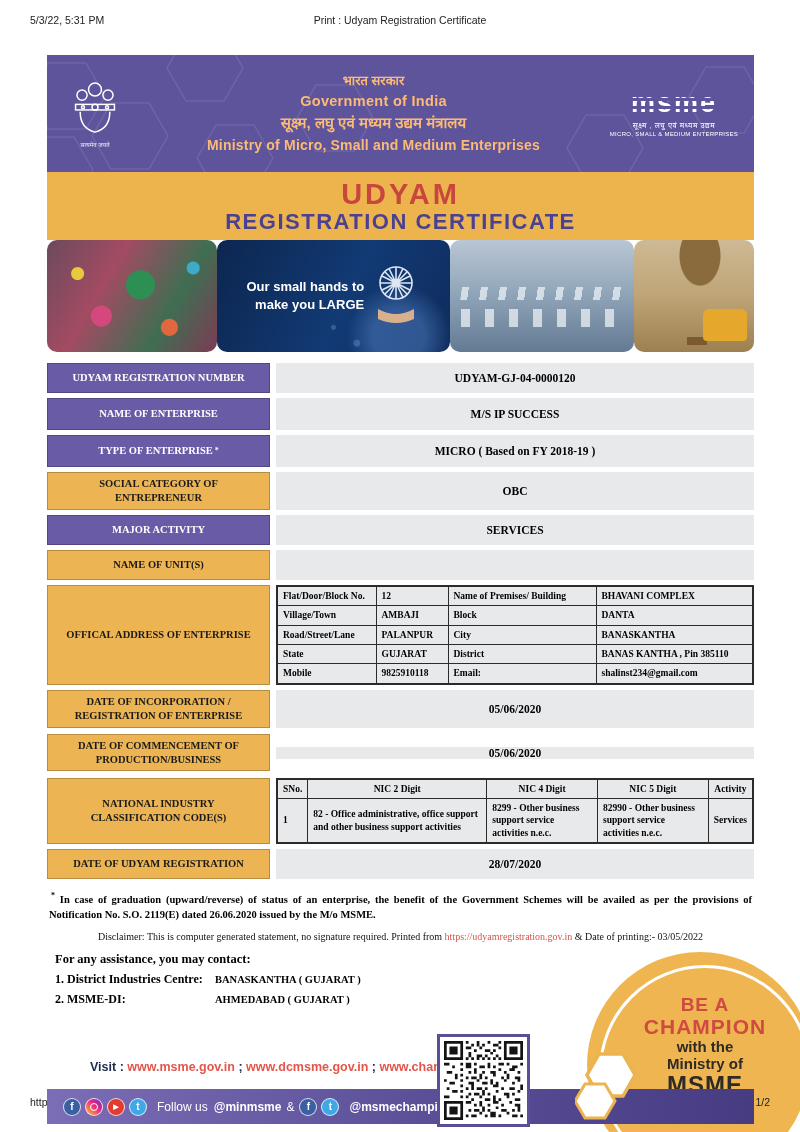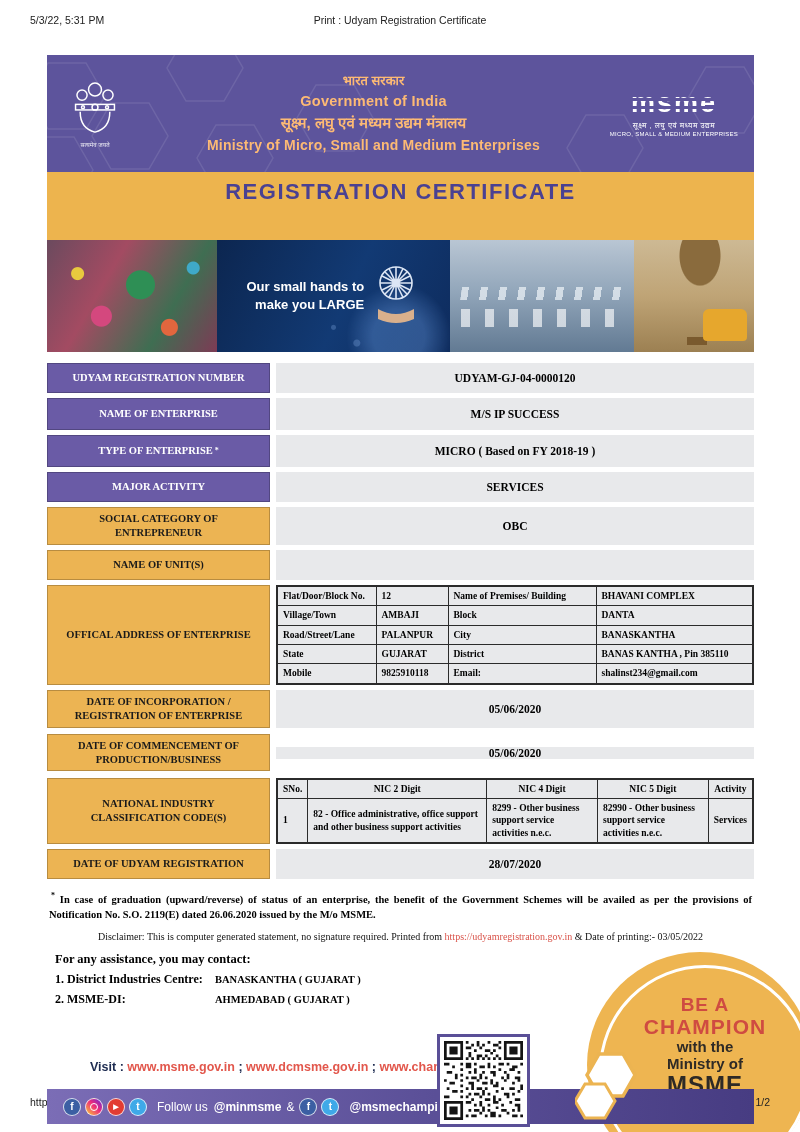--- a/index.html
+++ b/index.html
@@ -39,21 +39,21 @@
   .msme-hi  { font-size:7.5px; margin-top:3px; letter-spacing:.5px; }
   .msme-en  { font-size:6px; margin-top:1px; letter-spacing:.3px; }
 
   
   .banner { height:68px; background:#edb44e; text-align:center; padding-top:7px; }
   .banner-title { font-size:29px; font-weight:800; letter-spacing:3px; color:#c8473d; line-height:1.05; }
   .banner-sub   { font-size:22px; font-weight:800; letter-spacing:1.5px; color:#4a4192; }
 
   
   .photo-strip { height:112px; display:flex; overflow:hidden; }
-  .seg { position:relative; height:100%; }
+  .seg { position:relative; height:100%;border-radius:10px; }
   .seg-craft { width:24%;
     background:
       radial-gradient(circle at 18% 30%, #e8c93e 0 6px, transparent 7px),
       radial-gradient(circle at 32% 68%, #d4487e 0 10px, transparent 11px),
       radial-gradient(circle at 55% 40%, #2e8f55 0 14px, transparent 15px),
       radial-gradient(circle at 72% 78%, #e2663e 0 8px, transparent 9px),
       radial-gradient(circle at 86% 25%, #3fa9c8 0 6px, transparent 7px),
       linear-gradient(120deg,#6b4a5e 0%, #a34b62 35%, #3f6e52 70%, #7d3b55 100%); }
   .seg-navy { width:33%;
     background:
@@ -194,20 +194,21 @@
       <div class="gt4">Ministry of Micro, Small and Medium Enterprises</div>
     </div>
     <div class="msme-logo">
       <div class="msme-word">msme</div>
       <div class="msme-hi">सूक्ष्म , लघु एवं मध्यम उद्यम</div>
       <div class="msme-en">MICRO, SMALL &amp; MEDIUM ENTERPRISES</div>
     </div>
   </div>
 
   <div class="banner">
+    <div class="banner-title">UDYAM</div>
     <div class="banner-sub">REGISTRATION CERTIFICATE</div>
   </div>
 
   <div class="photo-strip">
     <div class="seg seg-craft"></div>
     <div class="seg seg-navy">
       <div class="tagline">
         <div>Our small hands to</div>
         <div>make you LARGE</div>
       </div>
@@ -244,28 +245,28 @@
     </div>
 
     <div class="crow h32">
       <div class="lbl purple">
         <span>TYPE OF ENTERPRISE</span>
           <sup class="star">*</sup>
       </div>
       <div class="val">MICRO ( Based on FY 2018-19 )</div>
     </div>
 
+    <div class="crow h38">
+      <div class="lbl gold">SOCIAL CATEGORY OF ENTREPRENEUR</div>
+      <div class="val">OBC</div>
+    </div>
+
     <div class="crow h30">
       <div class="lbl purple">MAJOR ACTIVITY</div>
       <div class="val">SERVICES</div>
-    </div>
-
-    <div class="crow h38">
-      <div class="lbl gold">SOCIAL CATEGORY OF ENTREPRENEUR</div>
-      <div class="val">OBC</div>
     </div>
 
     <div class="crow h30">
       <div class="lbl gold">NAME OF UNIT(S)</div>
       <div class="val"></div>
     </div>
 
     <div class="crow">
       <div class="lbl gold">OFFICAL ADDRESS OF ENTERPRISE</div>
       <table class="grid">

